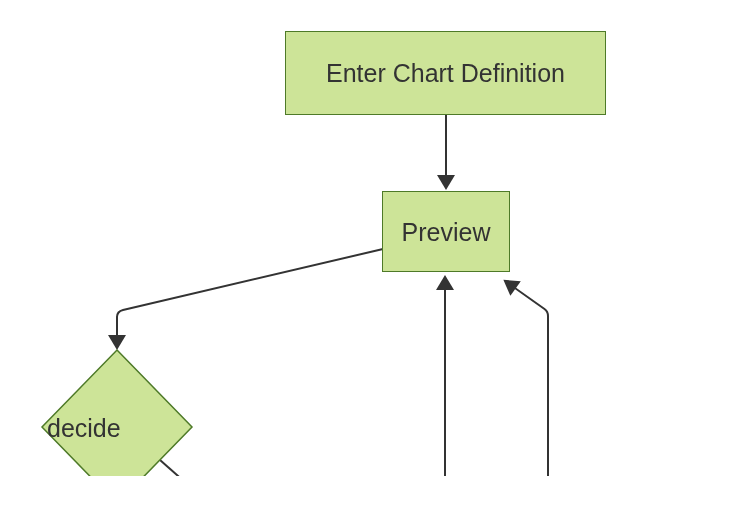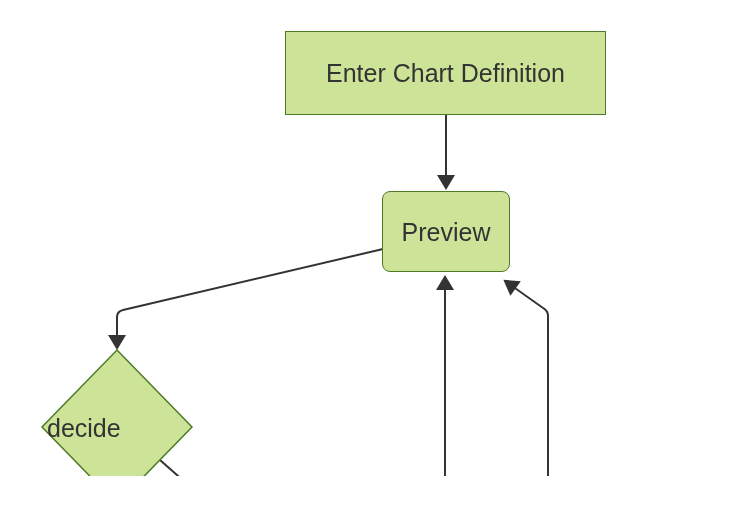--- a/index.html
+++ b/index.html
@@ -50,21 +50,21 @@
     left: 285px;
     top: 31px;
     width: 321px;
     height: 84px;
   }
   .node.rounded-b {
     left: 382px;
     top: 191px;
     width: 128px;
     height: 81px;
-    border-radius: 8px;
+    border-radius: 0;
   }
   .diamond-label {
     position: absolute;
     left: 47px;
     top: 412px;
     width: 140px;
     height: 32px;
     line-height: 32px;
     font-size: 25px;
   }

